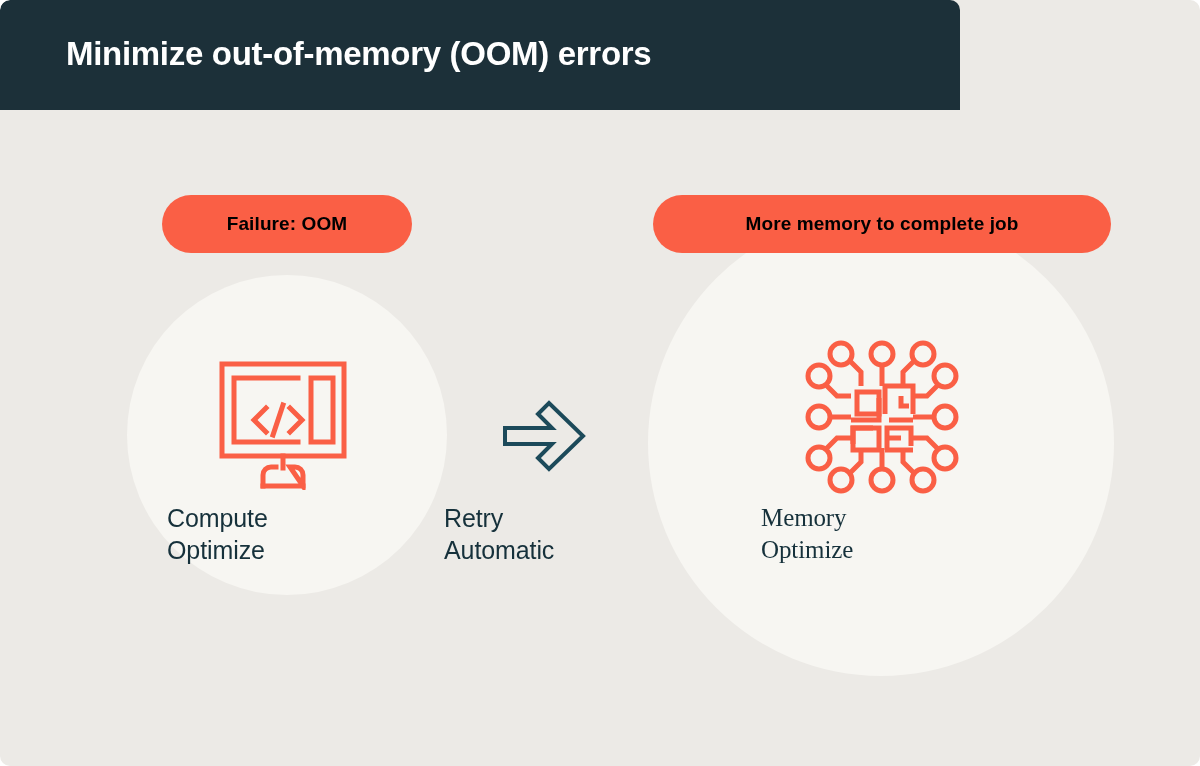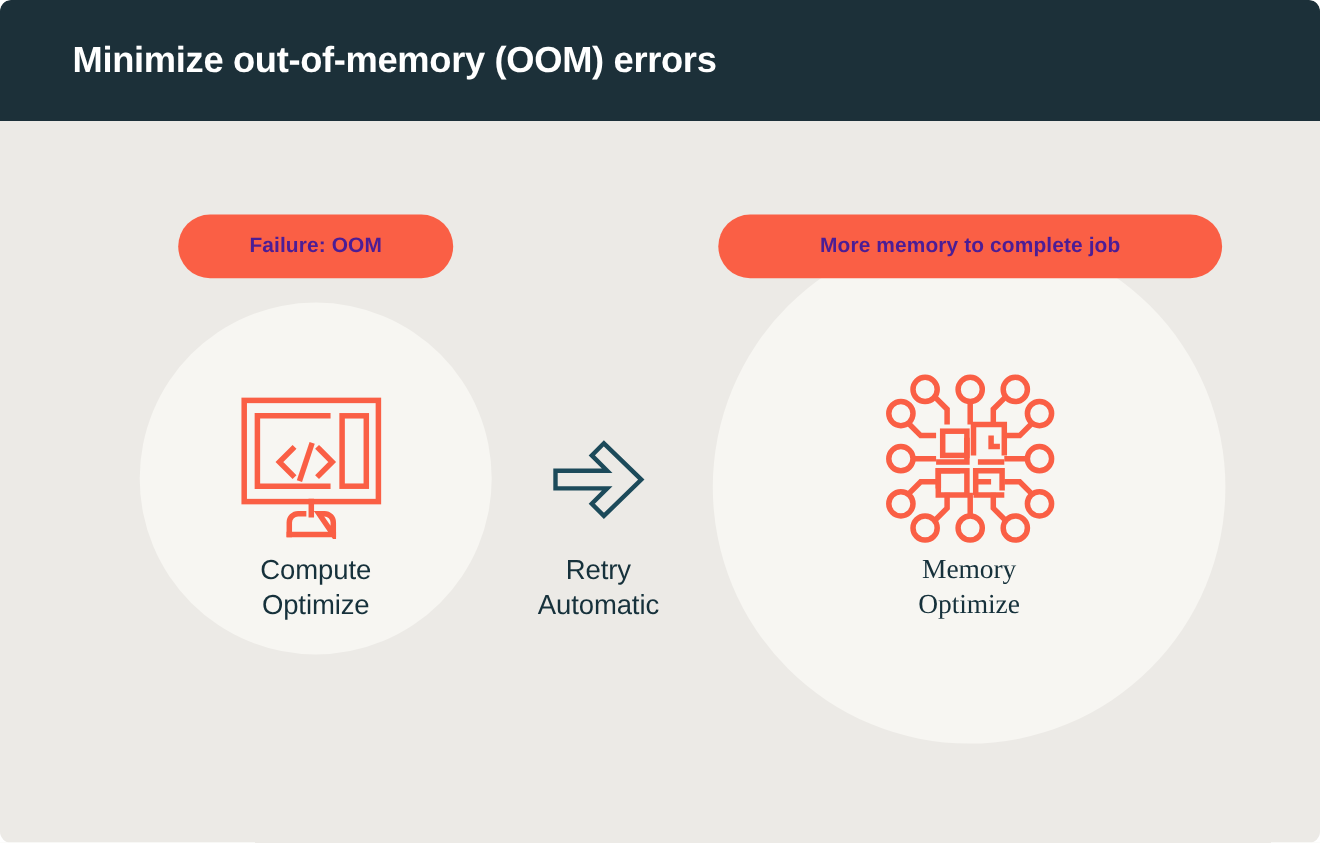--- a/index.html
+++ b/index.html
@@ -19,21 +19,21 @@
     background: #ECEAE6;
     border-radius: 10px;
     overflow: hidden;
   }
 
   
   .header {
     position: absolute;
     left: 0;
     top: 0;
-    width: 1200px;
+    width: 960px;
     height: 110px;
     background: #1C3039;
     border-radius: 10px 10px 0 0;
     box-sizing: border-box;
   }
   .header-title {
     position: absolute;
     left: 66px;
     top: 35px;
     font-size: 33px;
@@ -69,21 +69,21 @@
     top: 100px;
     width: 466px;
     height: 466px;
   }
 
   
   .pill {
     position: absolute;
     background: #FA5F45;
     border-radius: 40px;
-    color: #4c1d95;
+    color: #000000;
     display: flex;
     align-items: center;
     justify-content: center;
     font-size: 19px;
     font-weight: 700;
     letter-spacing: 0.1px;
     white-space: nowrap;
     box-sizing: border-box;
   }
   .pill-left {
@@ -118,21 +118,20 @@
   .icon-arrow {
     left: 500px;
     top: 290px;
     width: 88px;
     height: 72px;
   }
 
   
   .caption {
     position: absolute;
-    text-align: center;
     color: #16313B;
     font-size: 25px;
     line-height: 32px;
     font-weight: 400;
     letter-spacing: -0.1px;
   }
   .caption-line { display: block; }
 
   .caption-left  { left: 167px; top: 392px; width: 240px; }
   .caption-mid   { left: 444px; top: 392px; width: 200px; }

